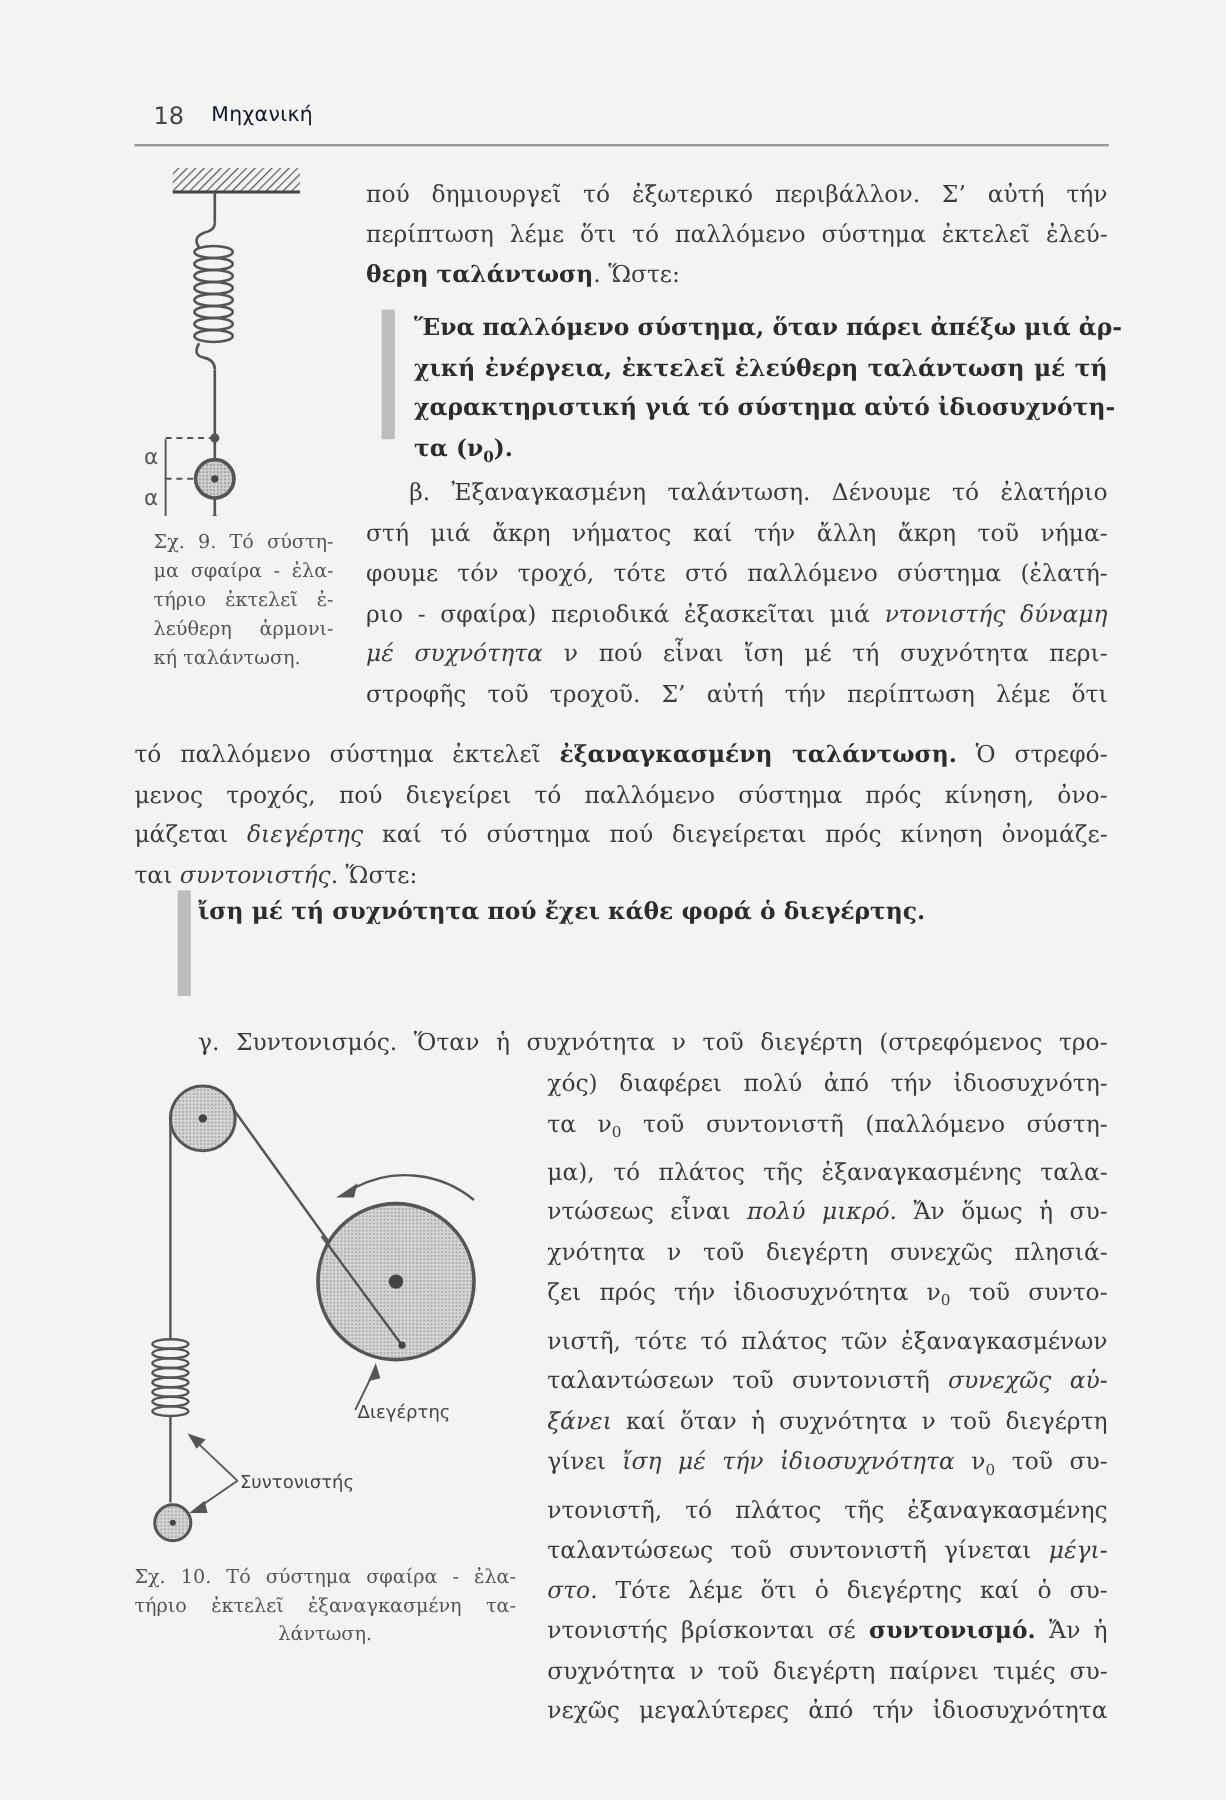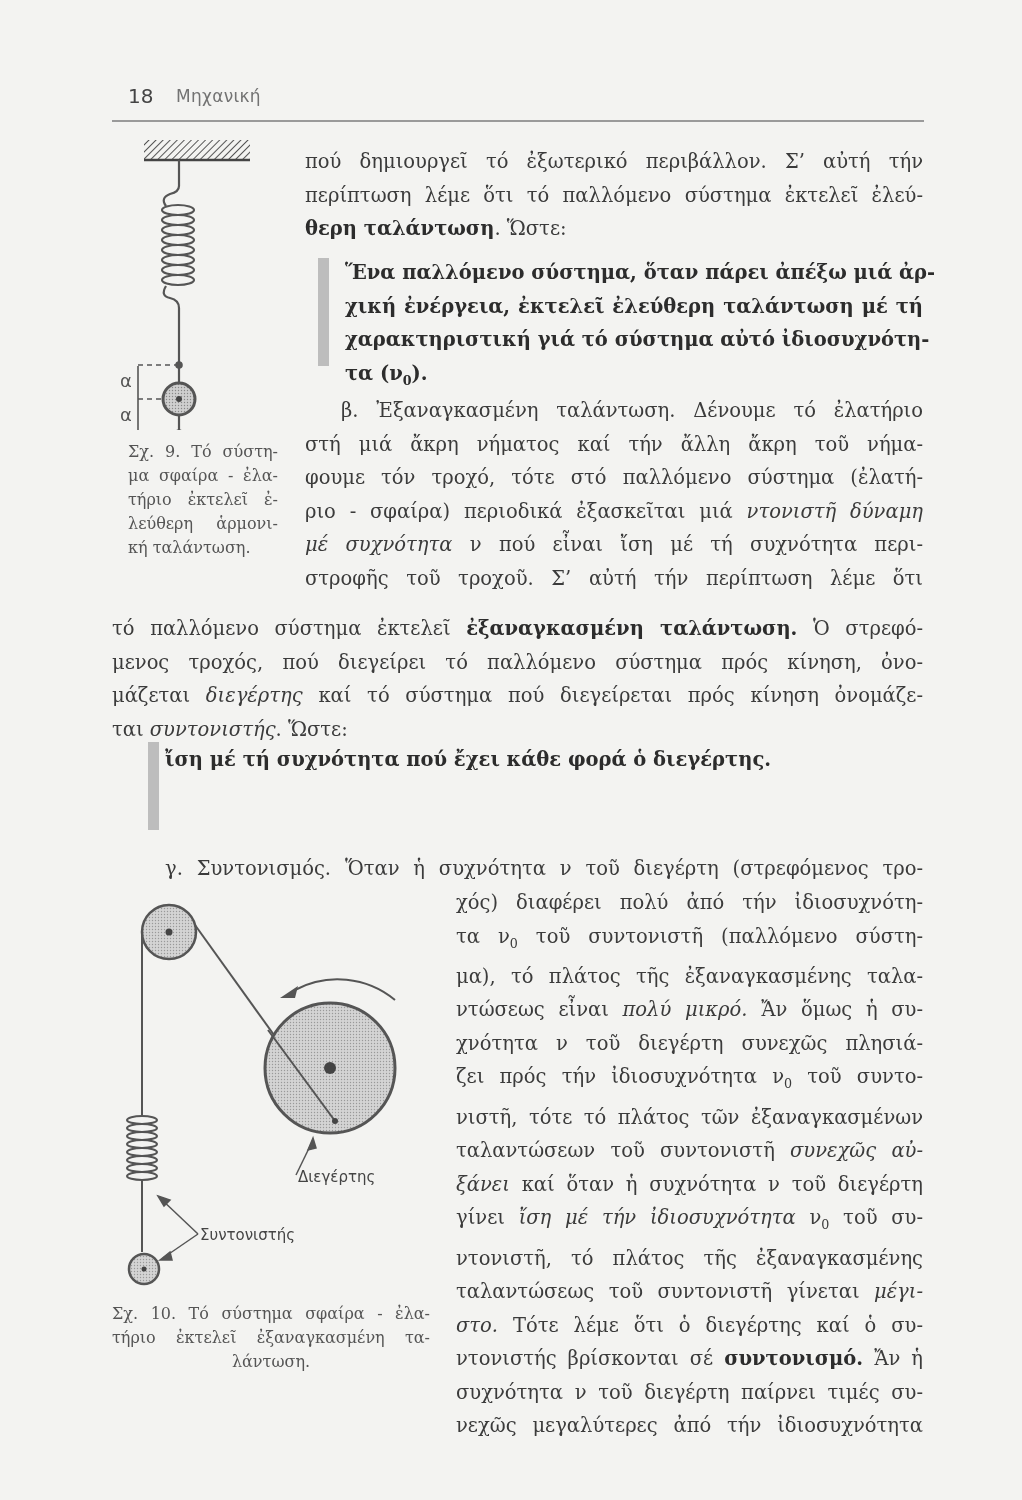--- a/index.html
+++ b/index.html
@@ -2,21 +2,21 @@
 <html><head>
 <meta charset="utf-8">
 <style>
   html, body { margin:0; padding:0; }
   body {
     width:1022px; height:1500px; background:#f3f3f1; position:relative; overflow:hidden;
     font-family:"DejaVu Serif", "Liberation Serif", serif; color:#3a3a3a;
   }
   .abs { position:absolute; }
   .header-num { left:112px; top:84px; font-family:"DejaVu Sans","Liberation Sans",sans-serif; font-size:20px; color:#444;margin-left:16px; }
-  .header-title { left:176px; top:86px; font-family:"DejaVu Sans","Liberation Sans",sans-serif; font-size:17px; color:#737373; letter-spacing:0.3px; }
+  .header-title { left:176px; top:86px; font-family:"DejaVu Sans","Liberation Sans",sans-serif; font-size:17px; color:#0f172a; letter-spacing:0.3px; }
   .header-rule { left:112px; top:120px; width:812px; height:2px; background:#9a9a9a; }
 
   .para { font-size:19.5px; line-height:33.5px; color:#3b3b3b; }
   .para .line { display:block; white-space:nowrap; text-align:justify; text-align-last:justify; }
   .para .line.last { text-align-last:left; }
   .b { font-weight:bold; color:#2c2c2c; }
   .i { font-style:italic; }
   .boxbar { background:#bdbdbd; }
   .caption { font-size:16px; line-height:24px; color:#555; }
   .caption .line { display:block; white-space:nowrap; text-align:justify; text-align-last:justify; }
@@ -92,21 +92,21 @@
   <span class="line">Ἕνα παλλόμενο σύστημα, ὅταν πάρει ἀπέξω μιά ἀρ-</span>
   <span class="line">χική ἐνέργεια, ἐκτελεῖ ἐλεύθερη ταλάντωση μέ τή</span>
   <span class="line">χαρακτηριστική γιά τό σύστημα αὐτό ἰδιοσυχνότη-</span>
   <span class="line last"><span>τα (ν</span><sub>0</sub><span>).</span></span>
 </div>
 
 <div class="abs para" style="left:305px;top:394px;width:618px;">
   <span class="line" style="padding-left:36px;box-sizing:border-box;"><span>β. Ἐξαναγκασμένη ταλάντωση.</span><span> Δένουμε τό ἐλατήριο</span></span>
   <span class="line">στή μιά ἄκρη νήματος καί τήν ἄλλη ἄκρη τοῦ νήμα-</span>
   <span class="line">φουμε τόν τροχό, τότε στό παλλόμενο σύστημα (ἐλατή-</span>
-  <span class="line"><span>ριο - σφαίρα) περιοδικά ἐξασκεῖται μιά </span><span class="i">ντονιστῆ δύναμη</span></span>
+  <span class="line"><span>ριο - σφαίρα) περιοδικά ἐξασκεῖται μιά </span><span class="i">ντονιστής δύναμη</span></span>
   <span class="line"><span class="i">μέ συχνότητα</span><span> ν πού εἶναι ἴση μέ τή συχνότητα περι-</span></span>
   <span class="line">στροφῆς τοῦ τροχοῦ. Σ’ αὐτή τήν περίπτωση λέμε ὅτι</span>
 </div>
 <div class="abs para" style="left:112px;top:612px;width:811px;">
   <span class="line"><span>τό παλλόμενο σύστημα ἐκτελεῖ </span><span class="b">ἐξαναγκασμένη ταλάντωση.</span><span> Ὁ στρεφό-</span></span>
   <span class="line">μενος τροχός, πού διεγείρει τό παλλόμενο σύστημα πρός κίνηση, ὀνο-</span>
   <span class="line"><span>μάζεται </span><span class="i">διεγέρτης</span><span> καί τό σύστημα πού διεγείρεται πρός κίνηση ὀνομάζε-</span></span>
   <span class="line last"><span>ται </span><span class="i">συντονιστής</span><span>. Ὥστε:</span></span>
 </div>
 

